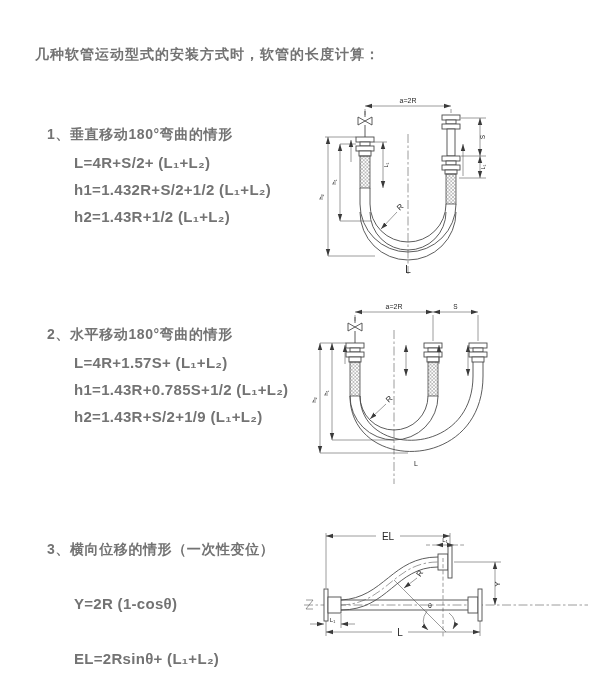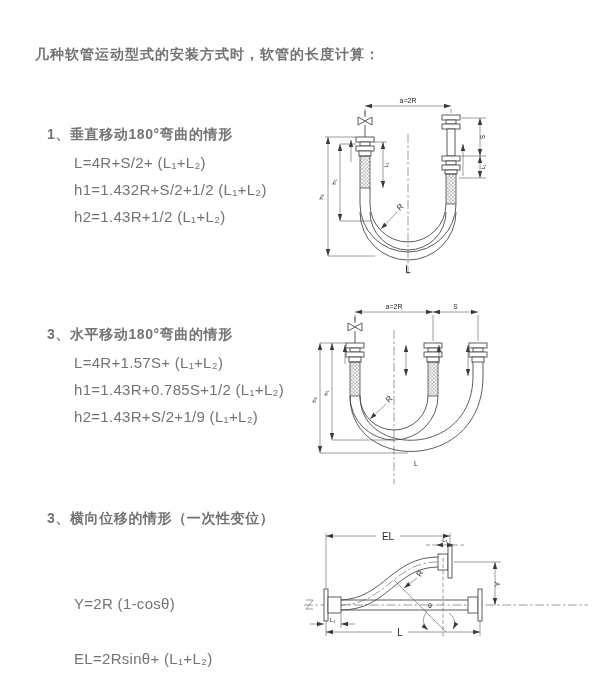--- a/index.html
+++ b/index.html
@@ -1,21 +1,21 @@
 <!DOCTYPE html>
 <html><head>
 <meta charset="utf-8">
 <style>
   html,body{margin:0;padding:0;background:#ffffff;}
   .page{position:relative;width:600px;height:675px;background:#ffffff;overflow:hidden;
         font-family:"Liberation Sans","DejaVu Sans",sans-serif;color:#737373;margin-top:20px;}
   .txt{position:absolute;white-space:nowrap;}
   .title{font-size:14px;font-weight:700;letter-spacing:1px;}
   .heading{font-size:14px;font-weight:700;letter-spacing:0.6px;text-align:right;}
-  .formula{font-size:15px;font-weight:400;letter-spacing:0.3px;}
+  .formula{font-size:15px;font-weight:700;letter-spacing:0.3px;}
   svg{position:absolute;overflow:visible;}
   svg text{fill:#262626;font-family:"Liberation Sans","DejaVu Sans",sans-serif;}
   .ln{fill:none;stroke:#4b4b4b;stroke-width:0.9;}
   .fl{fill:#ffffff;stroke:#4b4b4b;stroke-width:0.9;}
   .dm{fill:none;stroke:#4b4b4b;stroke-width:0.55;}
   .dd{stroke-dasharray:9 2.5 2.5 2.5;}
   .ds{stroke-dasharray:4 2.2;}
 </style>
 </head>
 <body>
@@ -115,21 +115,21 @@
       <line class="dm" x1="70" y1="50" x2="70" y2="96" marker-start="url(#ar1)" marker-end="url(#ar1)"></line>
     </g>
     <text x="75" y="73" font-size="5.5" text-anchor="middle" transform="rotate(-90 75,73)">L₁</text>
 
     <line class="dm" x1="84" y1="120" x2="68" y2="137" marker-end="url(#ar1)"></line>
     <text x="89" y="117" font-size="8" text-anchor="middle" transform="rotate(-42 89,117)">R</text>
 
     <text x="95" y="181" font-size="10" text-anchor="middle">L</text>
   </svg>
 
-  <div class="txt heading" style="left:47px;top:306px">3、水平移动180°弯曲的情形</div>
+  <div class="txt heading" style="left:47px;top:306px">2、水平移动180°弯曲的情形</div>
   <div class="txt formula" style="left:74px;top:334px">L=4R+1.57S+ (L₁+L₂)</div>
   <div class="txt formula" style="left:74px;top:361px">h1=1.43R+0.785S+1/2 (L₁+L₂)</div>
   <div class="txt formula" style="left:74px;top:388px">h2=1.43R+S/2+1/9 (L₁+L₂)</div>
 
   <svg style="left:308px;top:278px" width="262" height="192" viewBox="0 0 262 192">
     <defs>
       <pattern id="ht2" width="3.5" height="3.5" patternUnits="userSpaceOnUse">
         <path d="M0,3.5 L3.5,0 M0,0 L3.5,3.5" stroke="#7a7a7a" stroke-width="0.45"></path>
       </pattern>
       <marker id="ar2" markerWidth="8" markerHeight="6" refX="7" refY="3" orient="auto-start-reverse" markerUnits="userSpaceOnUse">
@@ -205,21 +205,21 @@
       <line class="dm" x1="37" y1="66" x2="37" y2="47" marker-end="url(#ar2)"></line>
       <line class="dm" x1="131" y1="66" x2="131" y2="47" marker-end="url(#ar2)"></line>
     </g>
 
     <line class="dm" x1="78" y1="106" x2="62" y2="121" marker-end="url(#ar2)"></line>
     <text x="83" y="103" font-size="8" text-anchor="middle" transform="rotate(-42 83,103)">R</text>
 
     <text x="108" y="168" font-size="7" text-anchor="middle">L</text>
   </svg>
 
-  <div class="txt heading" style="left:47px;top:490px">3、横向位移的情形（一次性变位）</div>
+  <div class="txt heading" style="left:47px;top:521px">3、横向位移的情形（一次性变位）</div>
   <div class="txt formula" style="left:74px;top:575px">Y=2R (1-cosθ)</div>
   <div class="txt formula" style="left:74px;top:630px">EL=2Rsinθ+ (L₁+L₂)</div>
 
   <svg style="left:296px;top:498px" width="302" height="162" viewBox="0 0 302 162">
     <defs>
       <marker id="ar3" markerWidth="8" markerHeight="6" refX="7" refY="3" orient="auto-start-reverse" markerUnits="userSpaceOnUse">
         <path d="M0,0.8 L7,3 L0,5.2 z" fill="#3a3a3a"></path>
       </marker>
     </defs>
 

